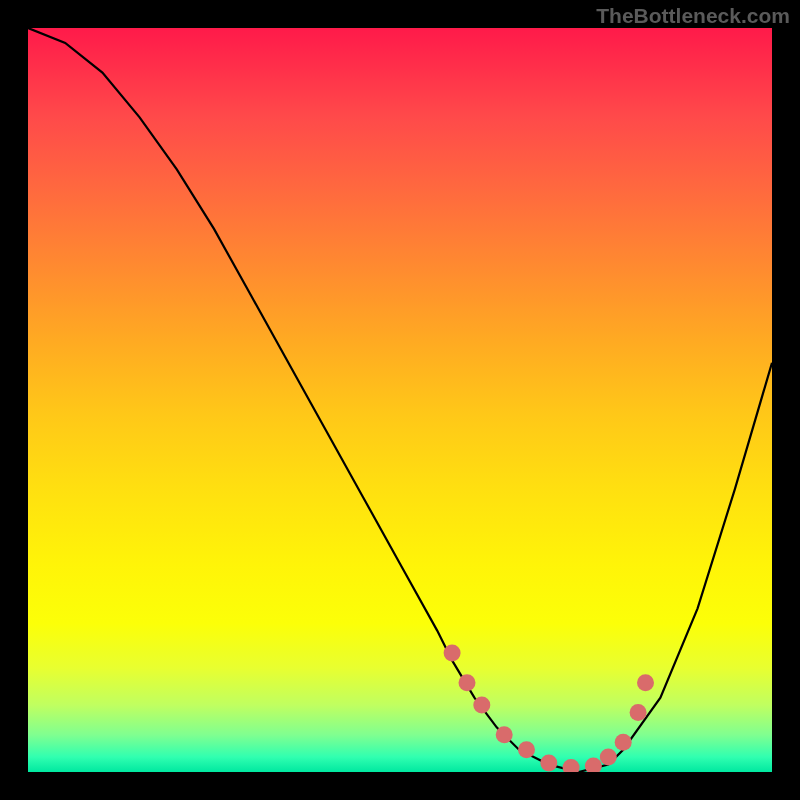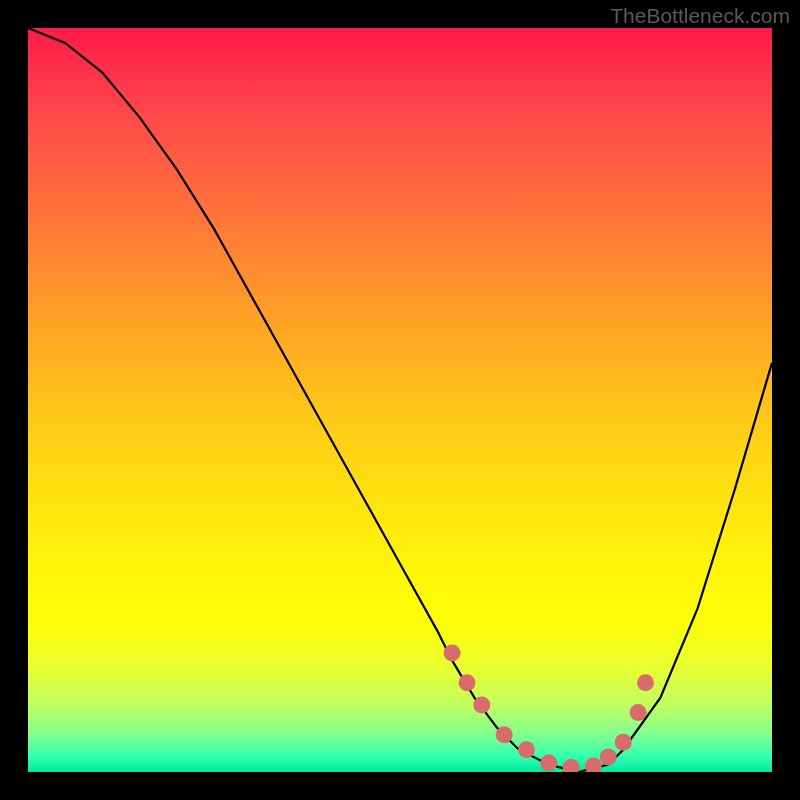--- a/index.html
+++ b/index.html
@@ -10,21 +10,21 @@
     background: #000;
     position: relative;
     font-family: Arial, sans-serif;
   }
   .watermark {
     position: absolute;
     top: 4px;
     right: 10px;
     color: #5a5a5a;
     font-size: 21px;
-    font-weight: normal;
+    font-weight: bold;
     z-index: 10;
   }
   .plot-area {
     position: absolute;
     left: 28px;
     top: 28px;
     width: 744px;
     height: 744px;
     overflow: hidden;
   }

